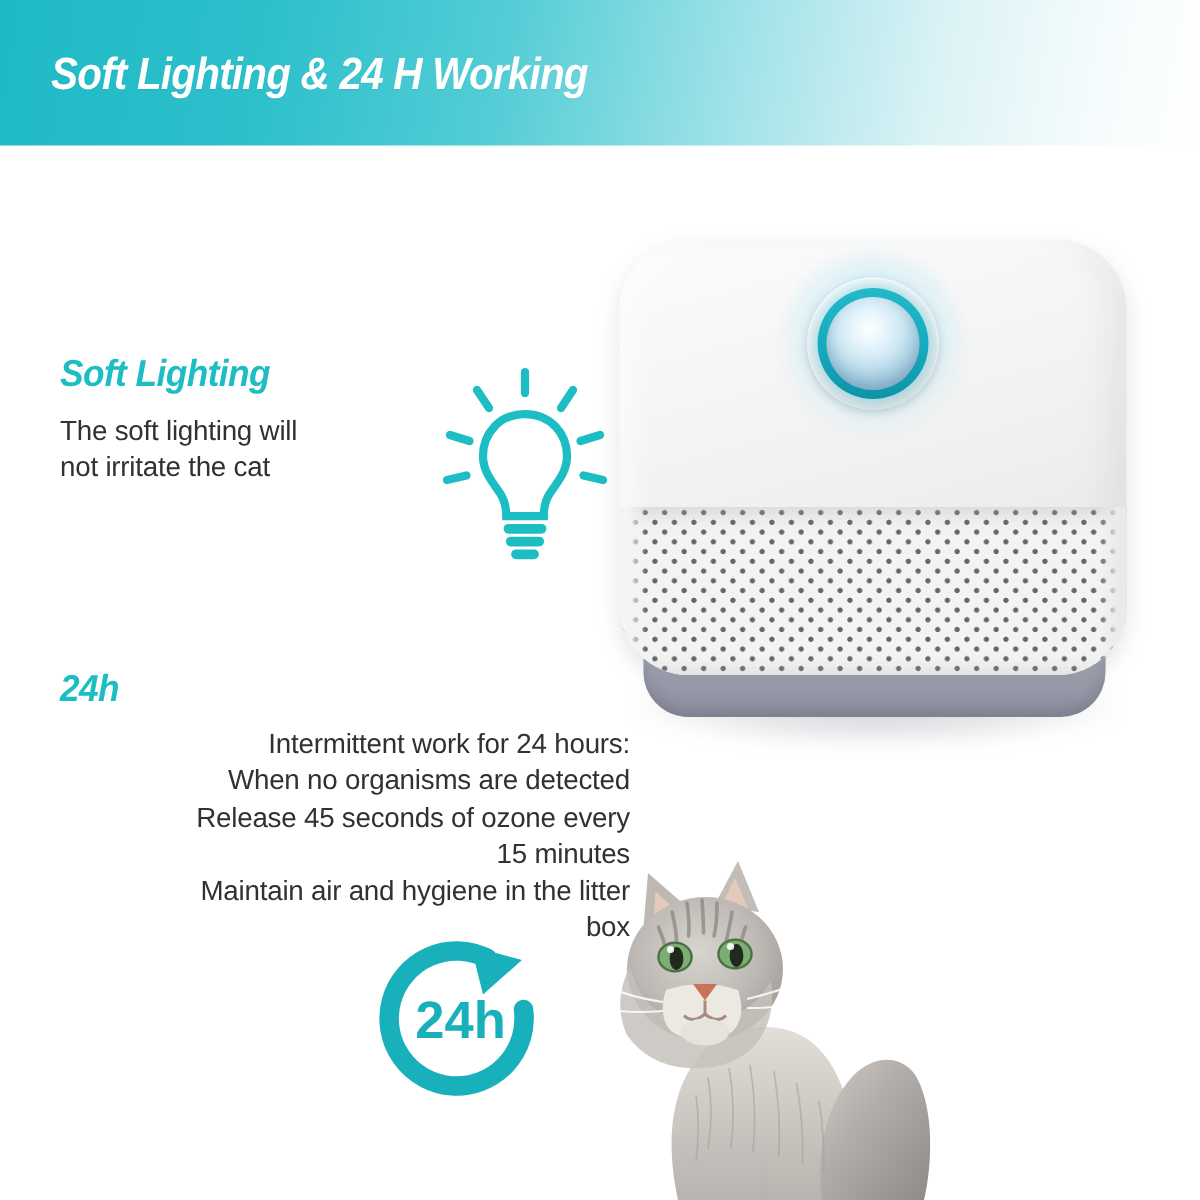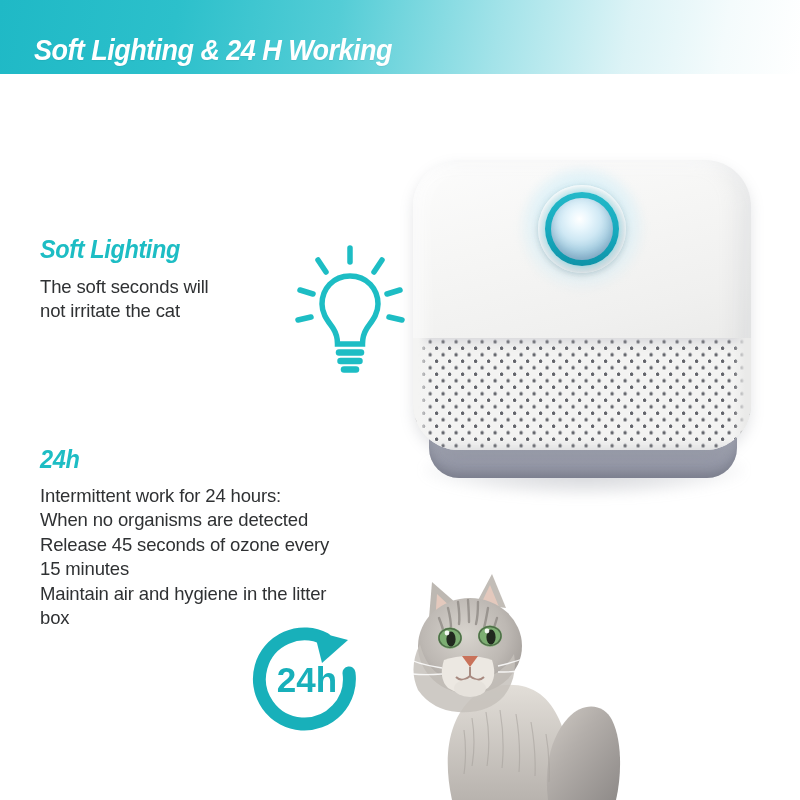--- a/index.html
+++ b/index.html
@@ -13,21 +13,21 @@
     position: relative;
     overflow: hidden;
     font-family: "Liberation Sans", sans-serif;
     -webkit-font-smoothing: antialiased;
   }
 
   
   #header-banner {
     position: absolute;
     left: 0; top: 0;
-    width: 800px; height: 74px;
+    width: 800px; height: 97px;
     background: linear-gradient(100deg,
                 #1fb9c6 0%,
                 #2cc0cb 22%,
                 #54cdd6 42%,
                 #a3e3e9 62%,
                 #dcf3f6 78%,
                 #f4fbfc 90%,
                 #ffffff 100%);
   }
   #header-title {
@@ -86,20 +86,21 @@
 
   
   #twentyfour-section {
     position: absolute;
     left: 40px;
     top: 446px;
     width: 380px;
   }
   #twentyfour-section .section-body {
     padding-top: 10px;
+    text-align: right;
   }
 
   
   #twentyfour-icon {
     position: absolute;
     left: 248px;
     top: 618px;
     width: 120px;
     height: 120px;
   }
@@ -254,21 +255,21 @@
 </style>
 </head>
 <body>
 
 <div id="header-banner">
   <div id="header-title">Soft Lighting &amp; 24 H Working</div>
 </div>
 
 <div id="soft-lighting-section">
   <div class="section-heading">Soft Lighting</div>
-  <div class="section-body">The soft seconds will
+  <div class="section-body">The soft lighting will
 not irritate the cat</div>
 
   <svg id="lightbulb-icon" viewBox="0 0 112 148">
     <g fill="none" stroke="#1dbdc4" stroke-width="5.5" stroke-linecap="round">
 
       <path d="M56 42
                C 39 42 28 55 28 70
                C 28 81 35 88 39.5 95
                C 43 100.5 43.5 105 43.5 110
                L 68.5 110

